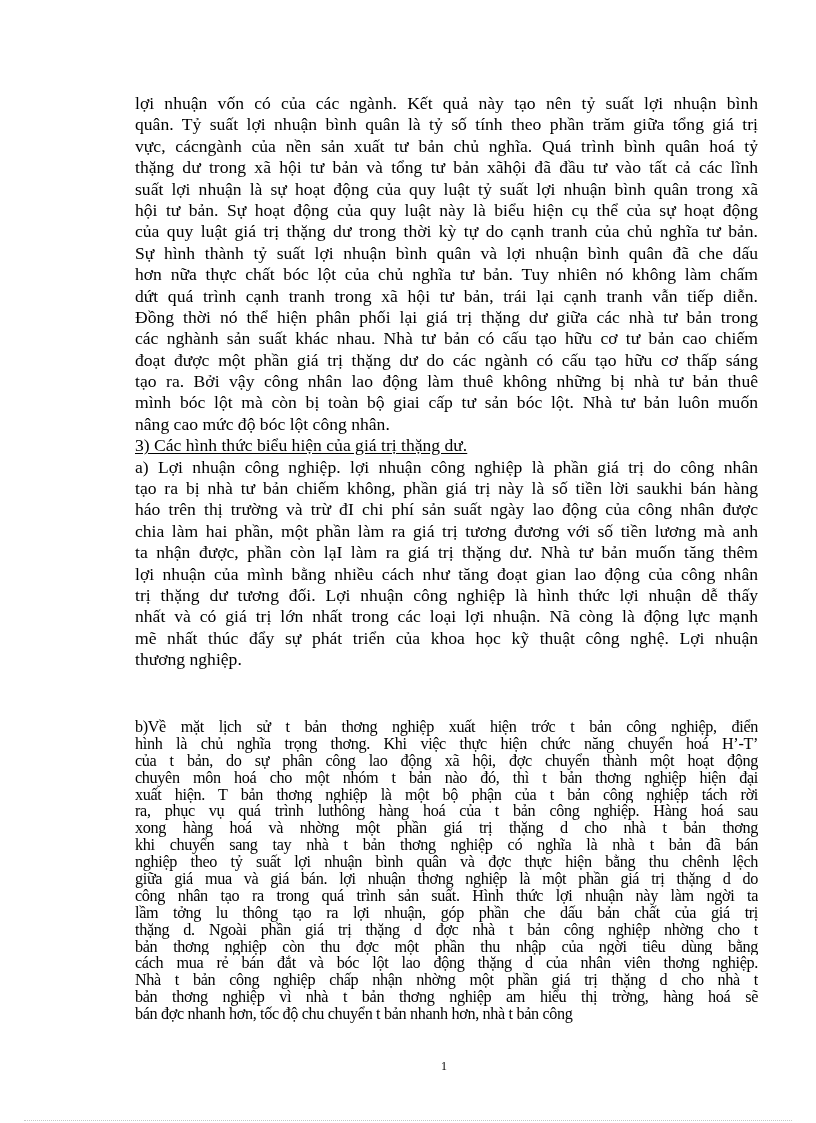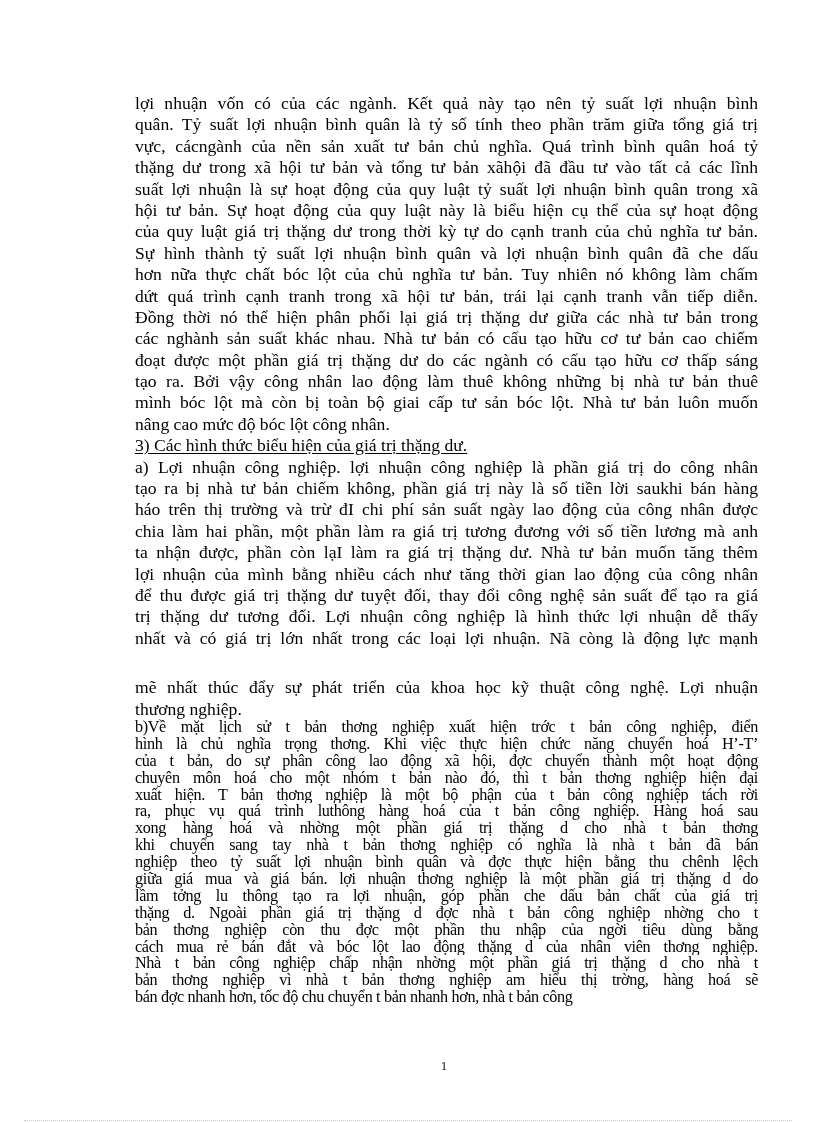--- a/index.html
+++ b/index.html
@@ -105,40 +105,40 @@
     </div>
 
     <span class="line last heading" style="white-space: nowrap; display: block;">3) Các hình thức biểu hiện của giá trị thặng dư.</span>
 
     <div class="paragraph">
       <span class="line" style="white-space: nowrap; display: block;">a) Lợi nhuận công nghiệp. lợi nhuận công nghiệp là phần giá trị do công nhân</span>
       <span class="line" style="white-space: nowrap; display: block;">tạo ra bị nhà tư bản chiếm không, phần giá trị này là số tiền lời saukhi bán hàng</span>
       <span class="line" style="white-space: nowrap; display: block;">háo trên thị trường và trừ đI chi phí sản suất ngày lao động của công nhân được</span>
       <span class="line" style="white-space: nowrap; display: block;">chia làm hai phần, một phần làm ra giá trị tương đương với số tiền lương mà anh</span>
       <span class="line" style="white-space: nowrap; display: block;">ta nhận được, phần còn lạI làm ra giá trị thặng dư. Nhà tư bản muốn tăng thêm</span>
-      <span class="line" style="white-space: nowrap; display: block;">lợi nhuận của mình bằng nhiều cách như tăng thời gian lao động của công nhân</span>
-      <span class="line" style="white-space: nowrap; display: block;">để thu được giá trị thặng dư tuyệt đối, thay đổi công nghệ sản suất để tạo ra giá</span>
+      <span class="line" style="white-space: nowrap; display: block;">lợi nhuận của mình bằng nhiều cách như tăng đoạt gian lao động của công nhân</span>
       <span class="line" style="white-space: nowrap; display: block;">trị thặng dư tương đối. Lợi nhuận công nghiệp là hình thức lợi nhuận dễ thấy</span>
       <span class="line" style="white-space: nowrap; display: block;">nhất và có giá trị lớn nhất trong các loại lợi nhuận. Nã còng là động lực mạnh</span>
-      <span class="line" style="white-space: nowrap; display: block; margin-top: 28px;">mẽ nhất thúc đẩy sự phát triển của khoa học kỹ thuật công nghệ. Lợi nhuận</span>
+      <span class="line" style="white-space: nowrap; display: block;">mẽ nhất thúc đẩy sự phát triển của khoa học kỹ thuật công nghệ. Lợi nhuận</span>
       <span class="line last" style="white-space: nowrap; display: block;">thương nghiệp.</span>
     </div>
   </div>
 
   <div class="body-text block-b">
     <span class="line" style="white-space: nowrap; display: block;">b)Về mặt lịch sử t   bản thơng   nghiệp xuất hiện trớc   t   bản công nghiệp, điển</span>
     <span class="line" style="white-space: nowrap; display: block;">hình là chủ nghĩa trọng thơng.   Khi việc thực hiện chức năng chuyển hoá H’-T’</span>
     <span class="line" style="white-space: nowrap; display: block;">của t   bản, do sự phân công lao động xã hội, đợc   chuyển thành một hoạt động</span>
     <span class="line" style="white-space: nowrap; display: block;">chuyên môn hoá cho một nhóm t   bản nào đó, thì t   bản thơng   nghiệp hiện đại</span>
     <span class="line" style="white-space: nowrap; display: block;">xuất hiện. T   bản thơng   nghiệp là một bộ phận của t   bản công nghiệp tách rời</span>
     <span class="line" style="white-space: nowrap; display: block;">ra, phục vụ quá trình luthông   hàng hoá của t   bản công nghiệp. Hàng hoá sau</span>
     <span class="line" style="white-space: nowrap; display: block;">xong hàng hoá và nhờng   một phần giá trị thặng d   cho nhà t   bản thơng</span>
     <span class="line" style="white-space: nowrap; display: block;">khi chuyển sang tay nhà t   bản thơng   nghiệp có nghĩa là nhà t   bản đã bán</span>
     <span class="line" style="white-space: nowrap; display: block;">nghiệp theo tỷ suất lợi nhuận bình quân và đợc   thực hiện bằng thu chênh lệch</span>
     <span class="line" style="white-space: nowrap; display: block;">giữa giá mua và giá bán. lợi nhuận thơng   nghiệp là một phần giá trị thặng d   do</span>
+    <span class="line" style="white-space: nowrap; display: block;">công nhân tạo ra trong quá trình sản suất. Hình thức lợi nhuận này làm ngời   ta</span>
     <span class="line" style="white-space: nowrap; display: block;">lầm tởng   lu   thông tạo ra lợi nhuận, góp phần che dấu bản chất của giá trị</span>
     <span class="line" style="white-space: nowrap; display: block;">thặng d.   Ngoài phần giá trị thặng d   đợc   nhà t   bản công nghiệp nhờng   cho t</span>
     <span class="line" style="white-space: nowrap; display: block;">bản thơng   nghiệp còn thu đợc   một phần thu nhập của ngời   tiêu dùng bằng</span>
     <span class="line" style="white-space: nowrap; display: block;">cách mua rẻ bán đắt và bóc lột lao động thặng d   của nhân viên thơng   nghiệp.</span>
     <span class="line" style="white-space: nowrap; display: block;">Nhà t   bản công nghiệp chấp nhận nhờng   một phần giá trị thặng d   cho nhà t</span>
     <span class="line" style="white-space: nowrap; display: block;">bản thơng   nghiệp vì nhà t   bản thơng   nghiệp am hiểu thị trờng,   hàng hoá sẽ</span>
     <span class="line last" style="white-space: nowrap; display: block;">bán đợc   nhanh hơn, tốc độ chu chuyển t   bản nhanh hơn, nhà t   bản công</span>
   </div>
 
   <div class="page-number">1</div>

